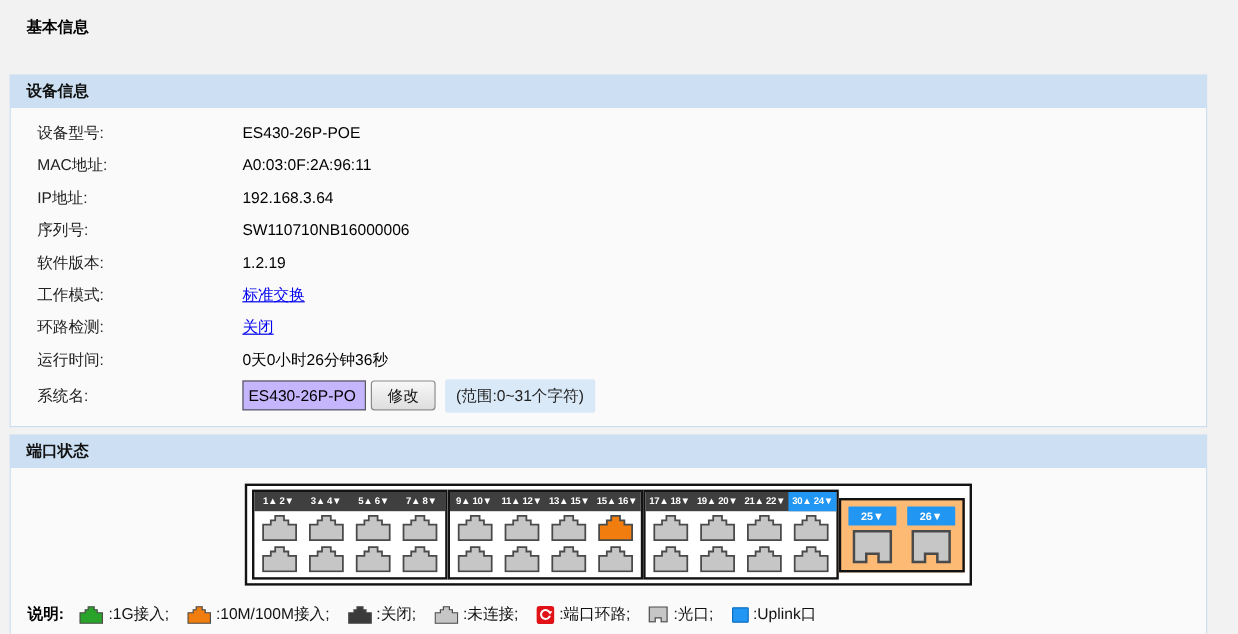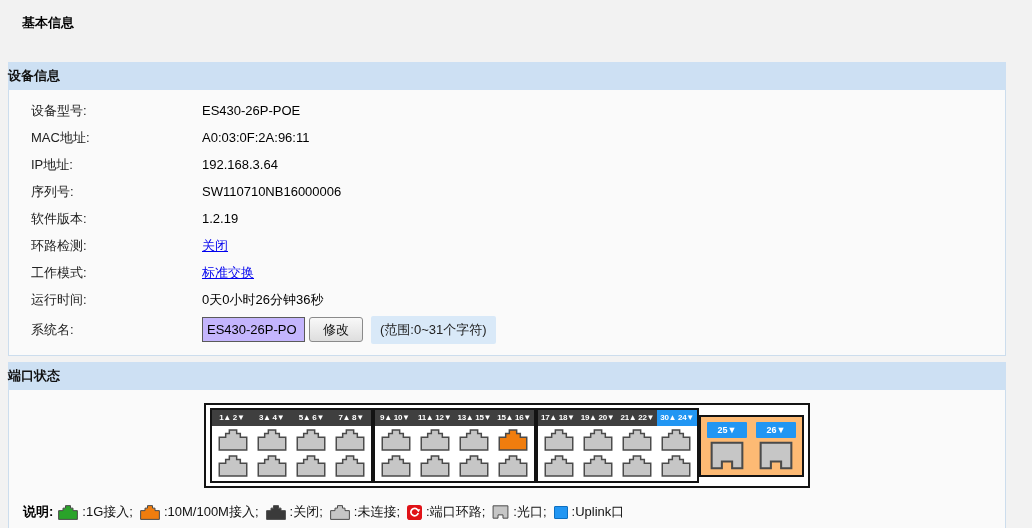--- a/index.html
+++ b/index.html
@@ -12,20 +12,21 @@
   .page-title {
     padding: 14px 0 0 22px;
     font-weight: bold; font-size: 13px; color: #000;
   }
   .section { margin: 0 26px 0 8px; }
   .section.first { margin-top: 30px; }
   .section.second { margin-top: 6px; }
   .section-header {
     background: #cde0f3;
     height: 28px; line-height: 28px;
+    padding-left: 14px;
     font-weight: bold; font-size: 13px; color: #111;
   }
   .section-body {
     background: #fafafa;
     border: 1px solid #ccdded; border-top: none;
   }
   .device-body { padding: 7px 0 9px 0; }
   .info-row { display: flex; align-items: center; height: 27px; padding-left: 22px; }
   .info-row.tall { height: 33px; }
   .info-label { width: 171px; flex: 0 0 171px; color: #222; }
@@ -71,21 +72,21 @@
   }
   .sfp-port { display: flex; flex-direction: column; align-items: center; }
   .sfp-label {
     width: 40px; height: 16px; line-height: 16px;
     background: #2196f3; color: #fff; font-weight: bold; font-size: 9px;
     text-align: center; border-radius: 1px;
   }
   .sfp-port svg { margin-top: 3px; display: block; }
   .legend {
     margin: 15px 0 0 14px;
-    display: flex; align-items: center; flex-wrap: nowrap;
+    display: flex; align-items: center; flex-wrap: nowrap; gap: 8px;
   }
   .legend-label { font-weight: bold; margin-right: 5px; color: #000; }
   .legend-item { display: flex; align-items: center; margin-right: 2px; }
   .legend-item svg, .legend-item .uplink-chip { margin-right: 4px; }
   .legend-text { color: #111; margin-right: 5px; white-space: nowrap; }
   .uplink-chip {
     display: inline-block; width: 14px; height: 13px;
     background: #2196f3; border: 1px solid #0d6fc0; border-radius: 1px;
   }
 </style>
@@ -111,26 +112,26 @@
     </div>
     <div class="info-row">
       <div class="info-label">序列号:</div>
       <div class="info-value">SW110710NB16000006</div>
     </div>
     <div class="info-row">
       <div class="info-label">软件版本:</div>
       <div class="info-value">1.2.19</div>
     </div>
     <div class="info-row">
+      <div class="info-label">工作模式:</div>
+      <a class="info-value link" href="#">标准交换</a>
+    </div>
+    <div class="info-row">
       <div class="info-label">环路检测:</div>
       <a class="info-value link" href="#">关闭</a>
-    </div>
-    <div class="info-row">
-      <div class="info-label">工作模式:</div>
-      <a class="info-value link" href="#">标准交换</a>
     </div>
     <div class="info-row">
       <div class="info-label">运行时间:</div>
       <div class="info-value">0天0小时26分钟36秒</div>
     </div>
     <div class="info-row tall">
       <div class="info-label">系统名:</div>
       <input class="sysname-input" type="text" value="ES430-26P-PO" style="">
       <button class="modify-btn">修改</button>
       <span class="range-hint">(范围:0~31个字符)</span>

